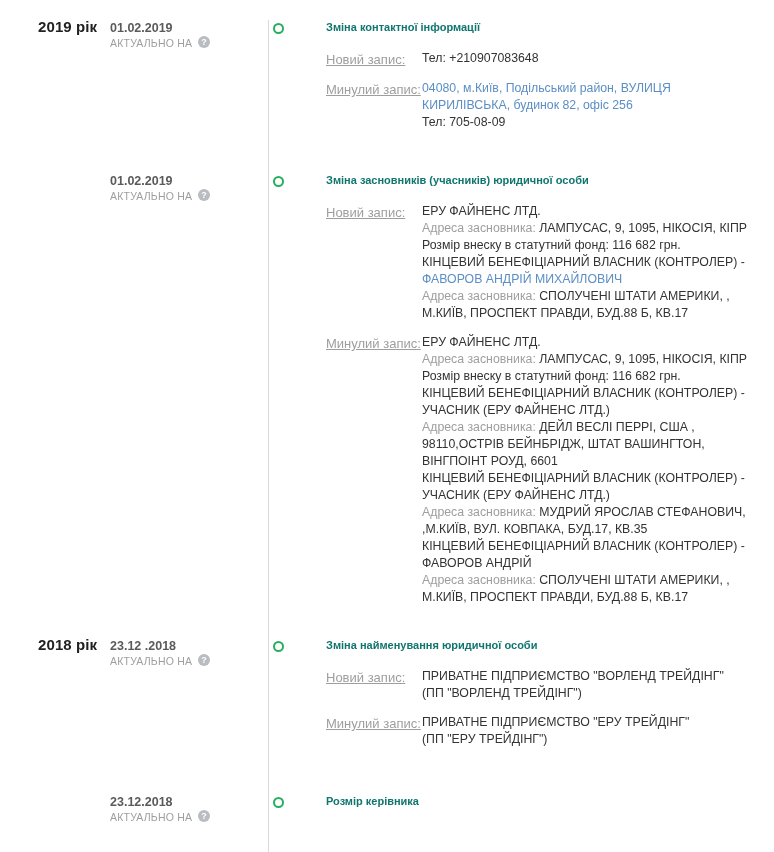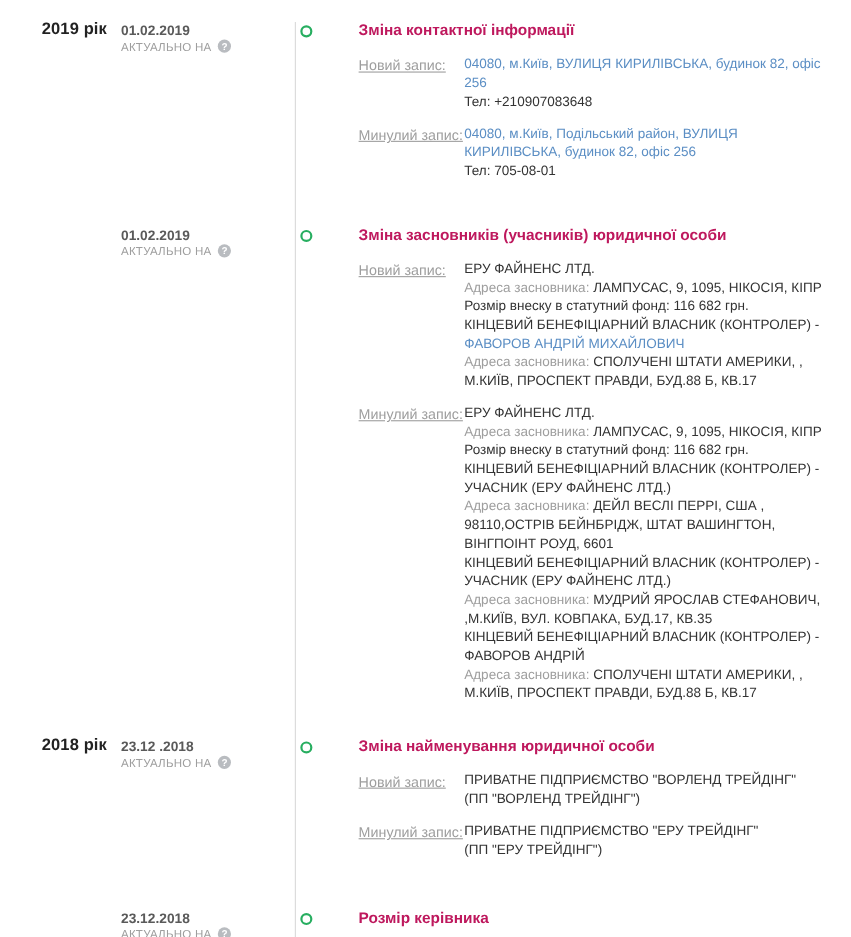--- a/index.html
+++ b/index.html
@@ -113,23 +113,23 @@
     box-sizing: content-box;
   }
 
   
   .content-col {
     flex: 1 1 auto;
     padding-right: 14px;
     box-sizing: border-box;
   }
   .event-title {
-    font-size: 14px;
-    font-weight: bold;
-    color: #be185d;
+    font-size: 11px;
+    font-weight: bold;
+    color: #0f766e;
     line-height: 18px;
     margin-bottom: 14px;
   }
 
   .record {
     display: flex;
     align-items: flex-start;
     margin-bottom: 12px;
   }
   .record-label {
@@ -180,29 +180,28 @@
           </div>
         </div>
         <div class="dot-col">
           <span class="dot"></span>
         </div>
         <div class="content-col">
           <div class="event-title">Зміна контактної інформації</div>
           <div class="record">
             <div class="record-label">Новий запис:</div>
             <div class="record-body">
-              <span class="line"><span class="link">04080, м.Київ, ВУЛИЦЯ КИРИЛІВСЬКА, будинок 82, офіс 256</span></span>
               <span class="line"><span>Тел: +210907083648</span></span>
             </div>
           </div>
           <div class="record">
             <div class="record-label">Минулий запис:</div>
             <div class="record-body">
               <span class="line"><span class="link">04080, м.Київ, Подільський район, ВУЛИЦЯ КИРИЛІВСЬКА, будинок 82, офіс 256</span></span>
-              <span class="line"><span>Тел: 705-08-01</span></span>
+              <span class="line"><span>Тел: 705-08-09</span></span>
             </div>
           </div>
         </div>
       </div>
       <div class="entry e2">
         <div class="year-col"></div>
         <div class="date-col">
           <div class="date-value">01.02.2019</div>
           <div class="date-caption">
             <span>АКТУАЛЬНО НА</span>

